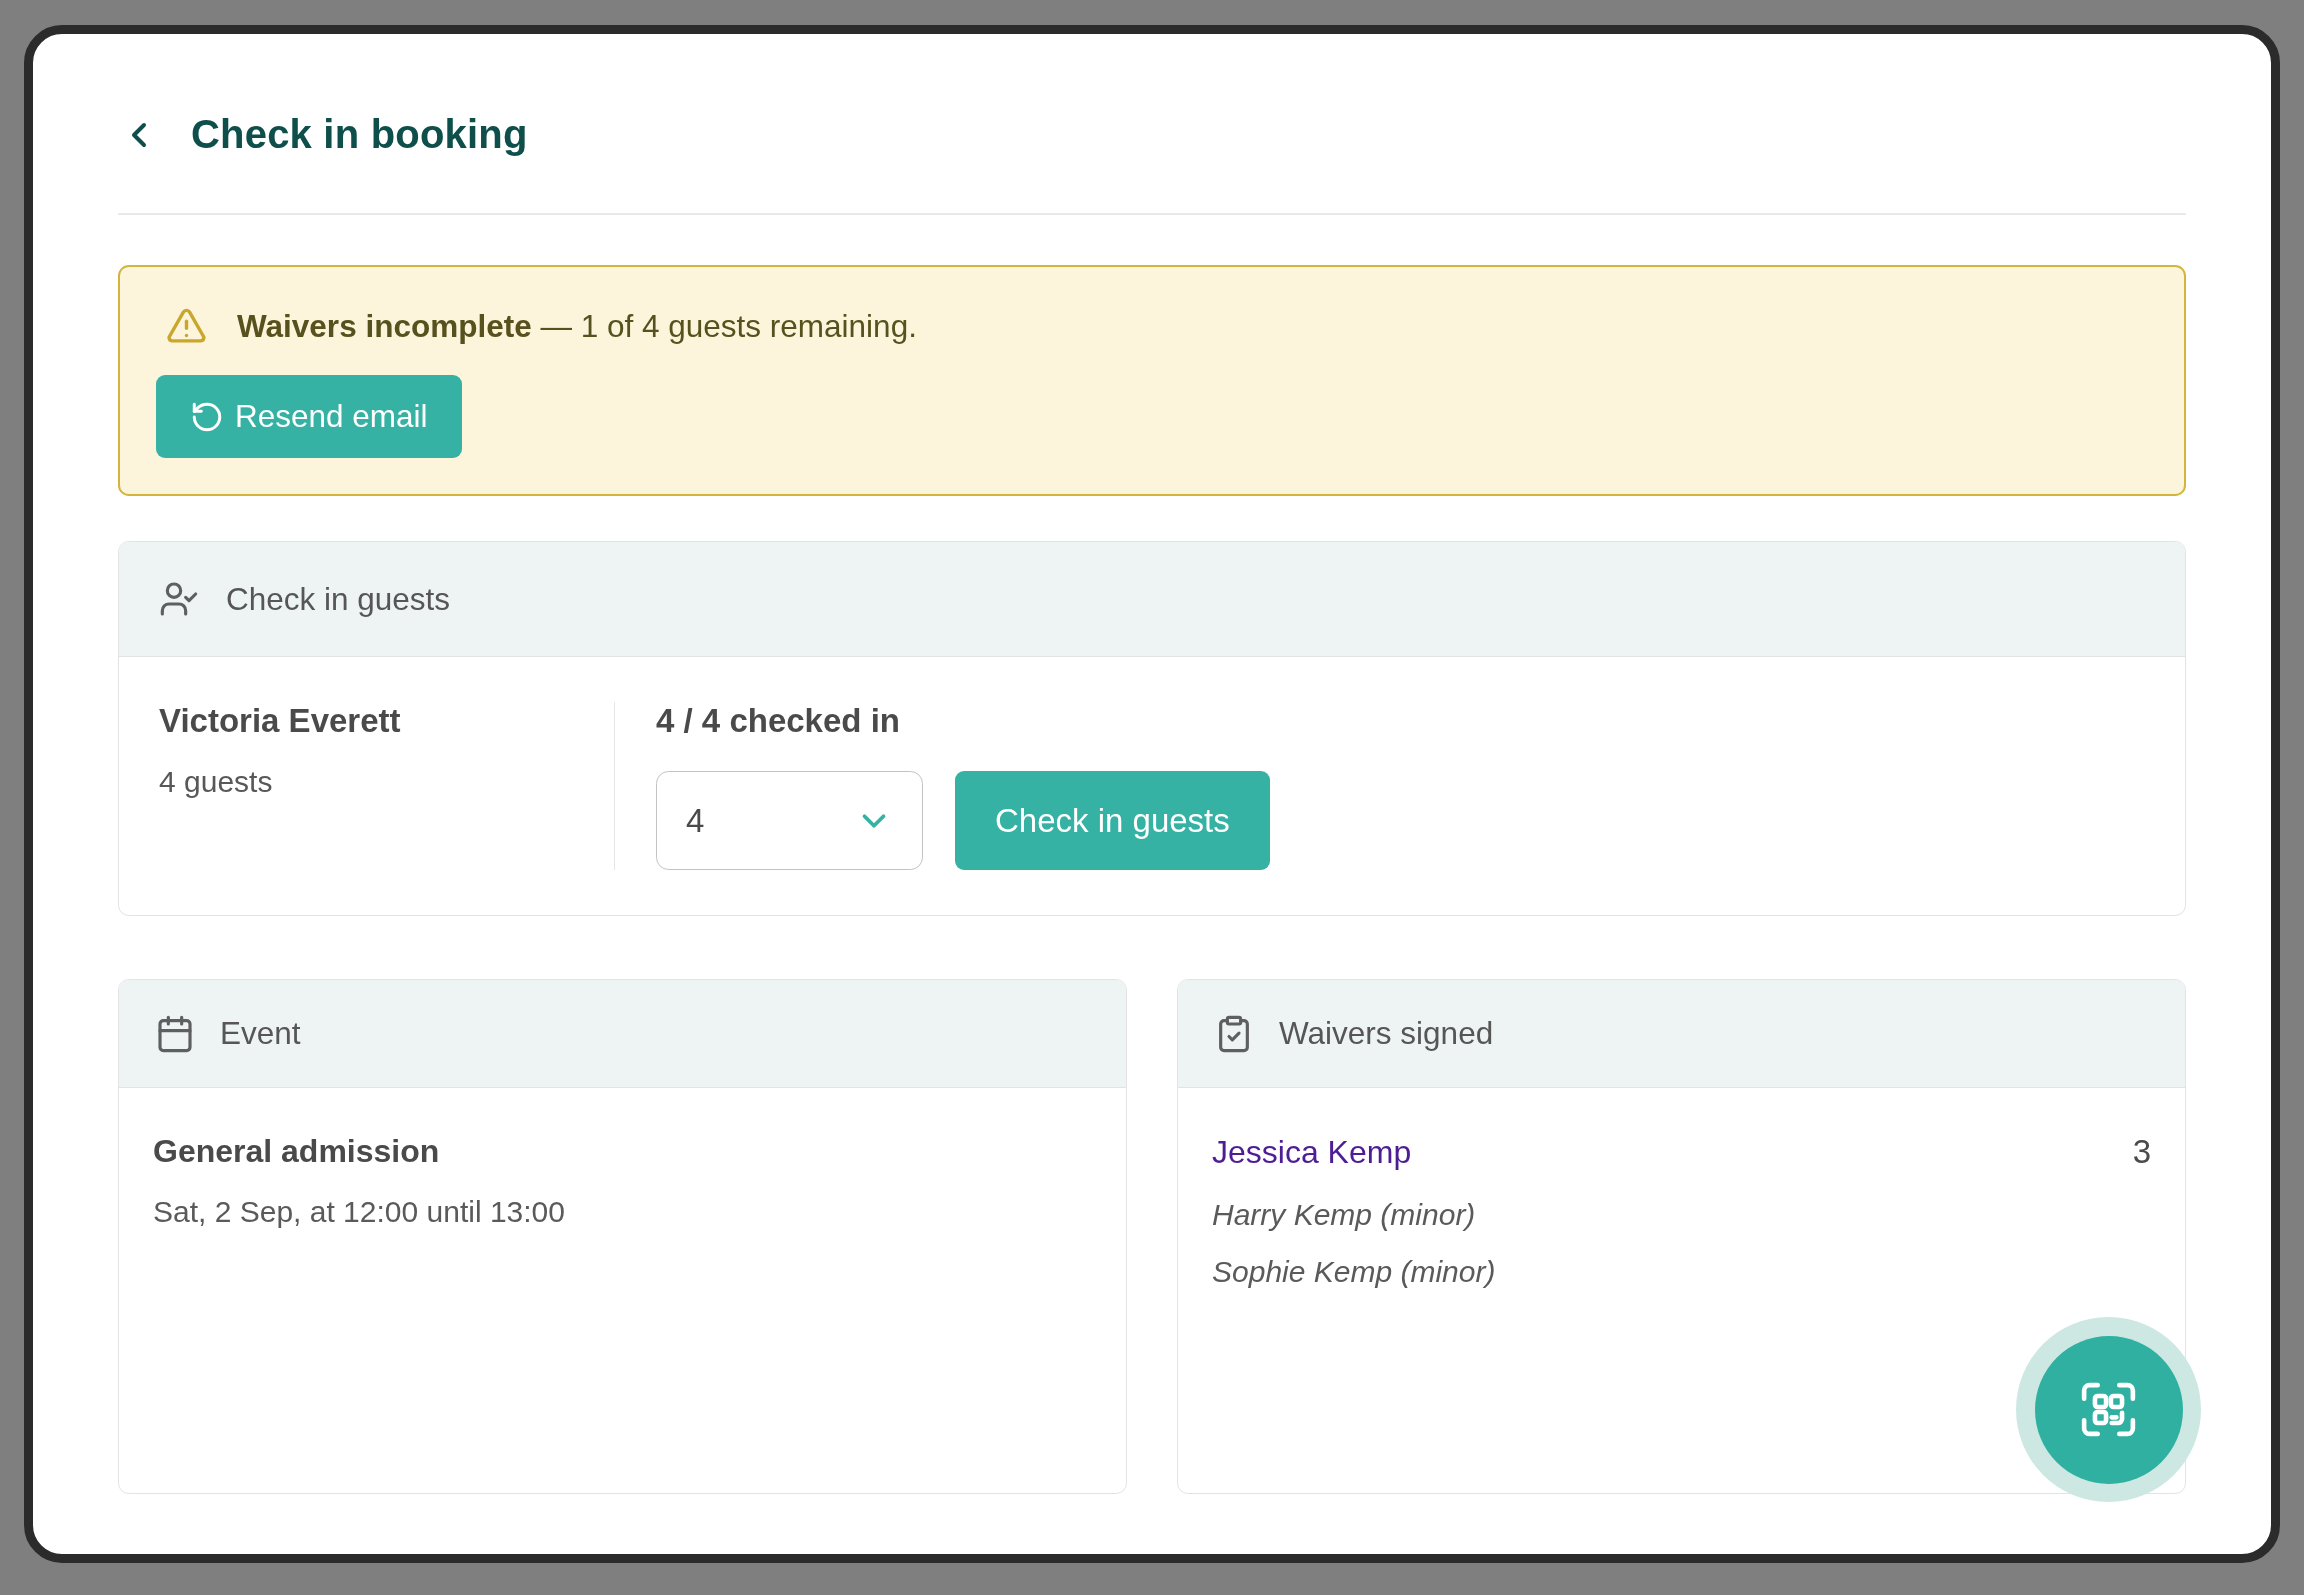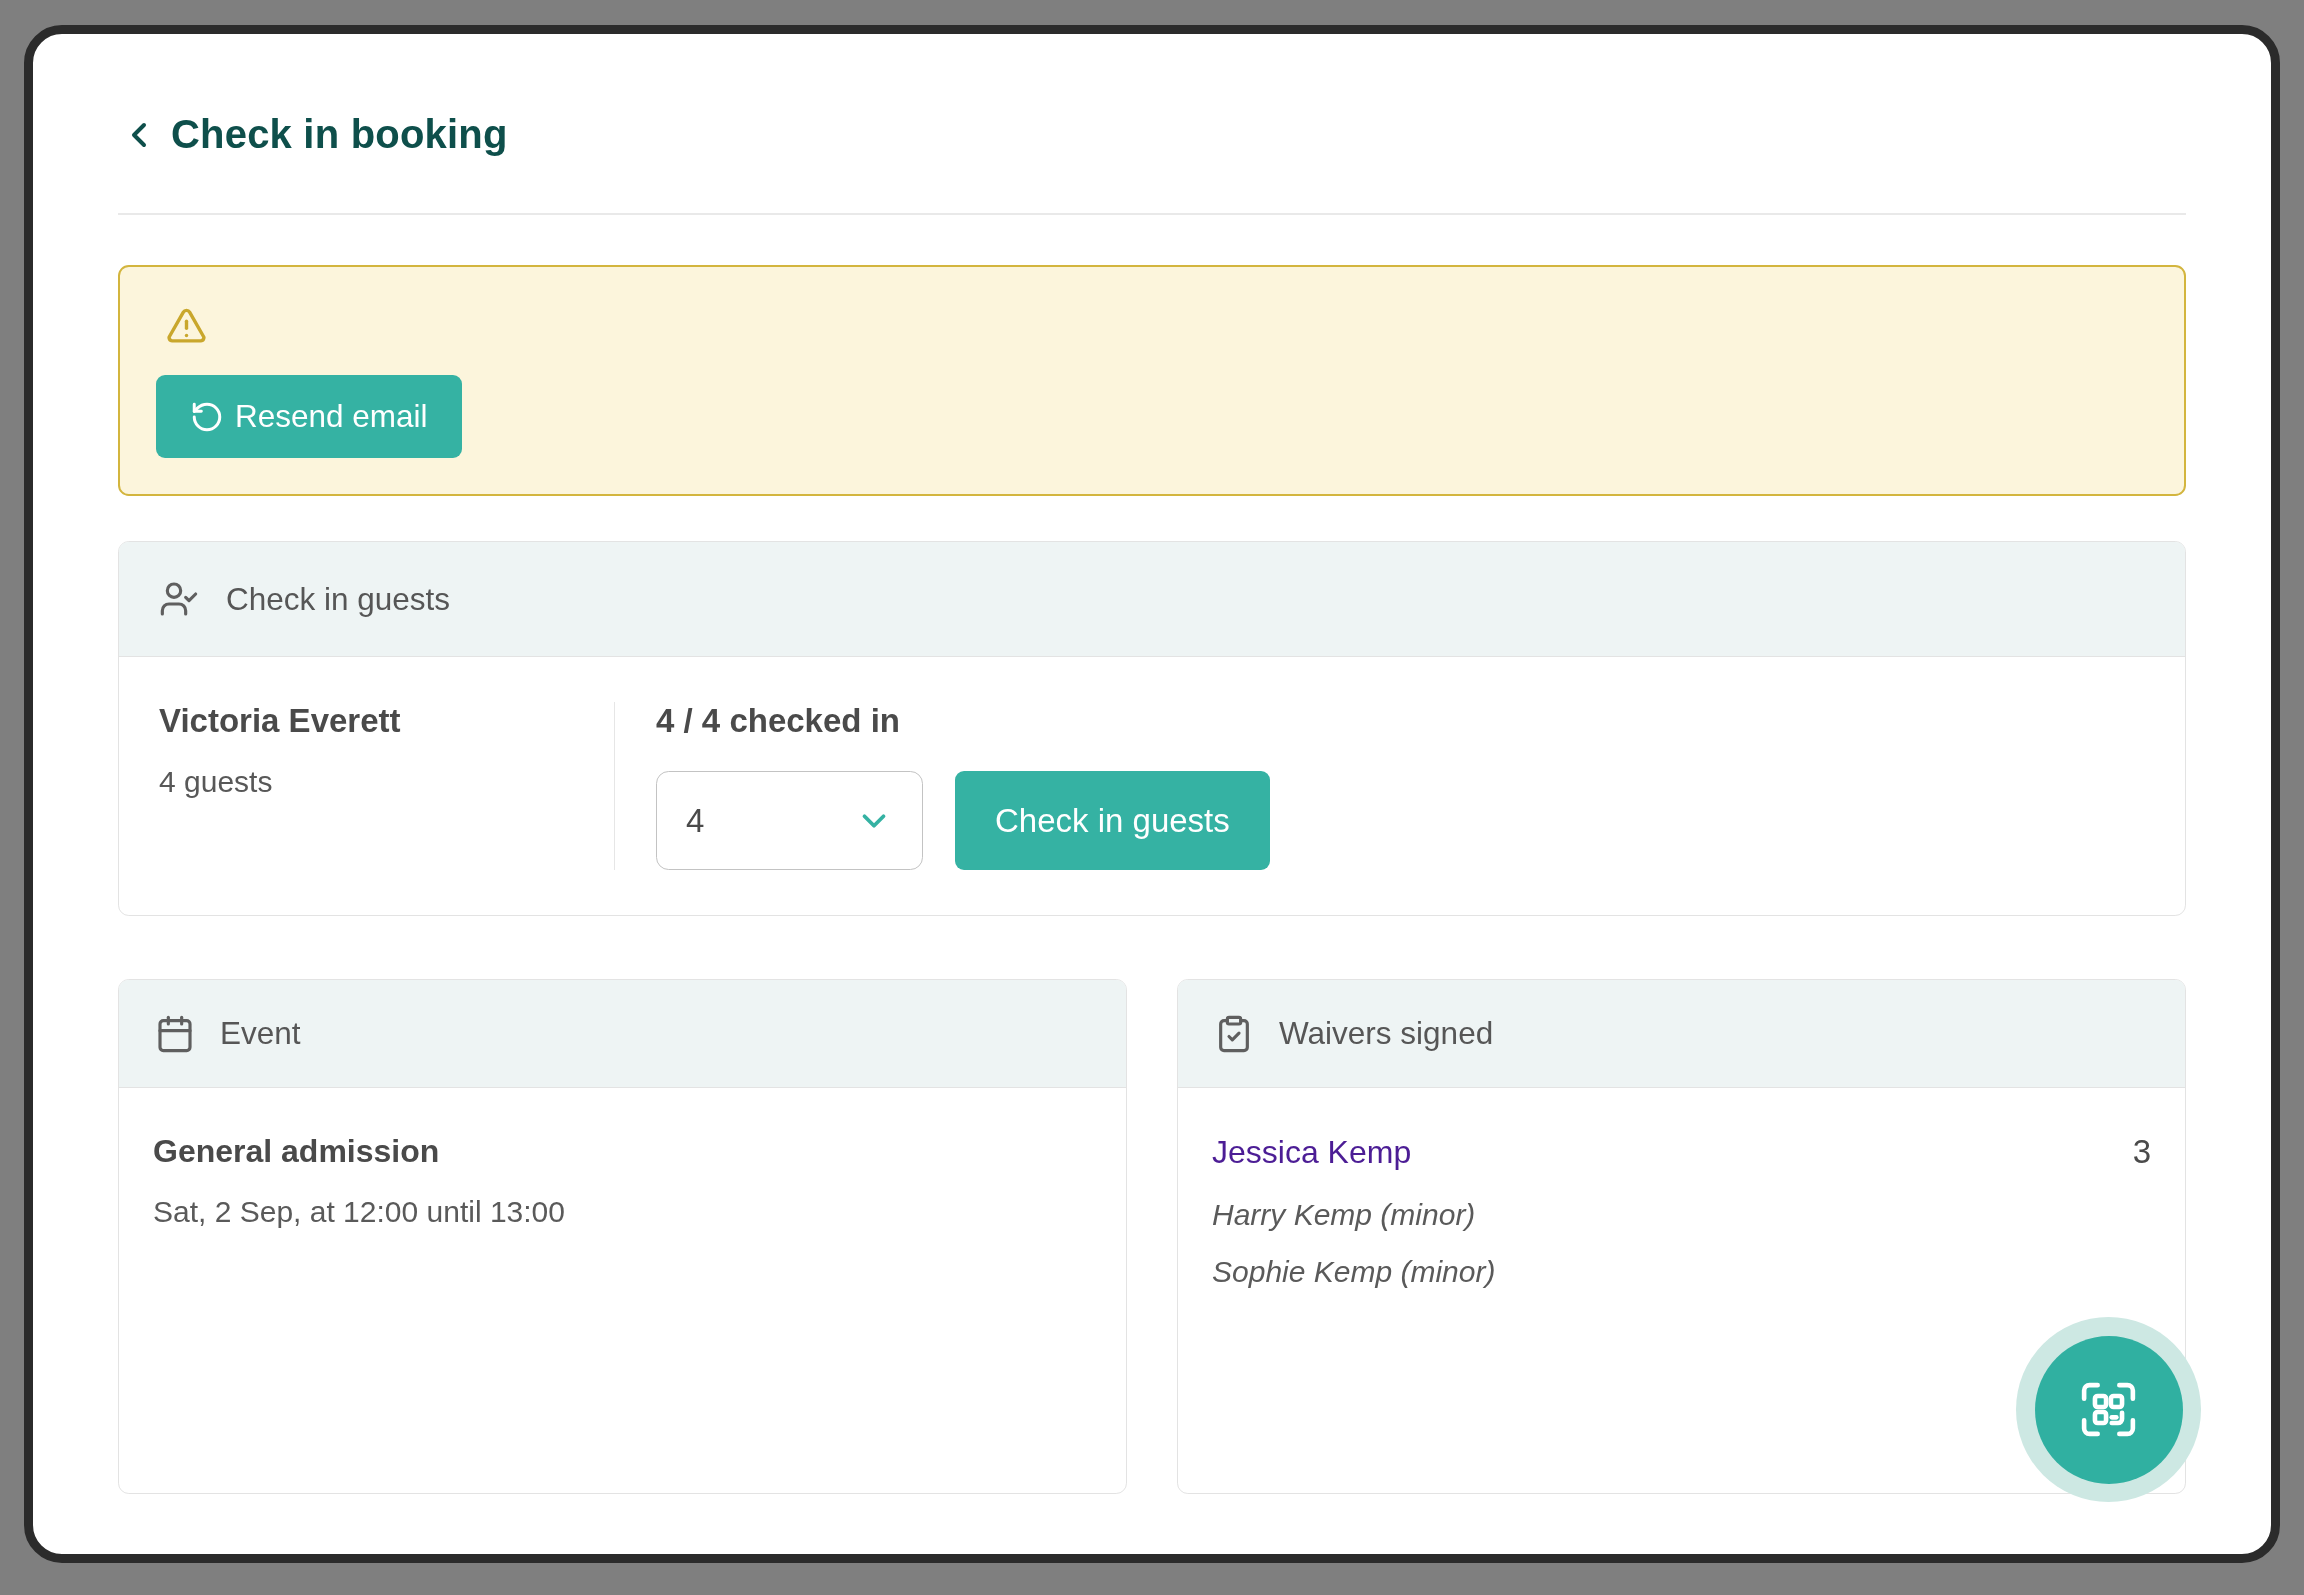--- a/index.html
+++ b/index.html
@@ -15,21 +15,21 @@
     left: 24px; top: 25px;
     width: 2256px; height: 1538px;
     background: #ffffff;
     border: 9px solid #2b2b2b;
     border-radius: 38px;
     padding: 78px 85px 0 85px;
     overflow: visible;
   }
   
   .title-row {
-    display: flex; align-items: center; gap: 12px;
+    display: flex; align-items: center; gap: 32px;
     color: #0e4f4b;
   }
   .title-row .back { width: 41px; height: 41px; display: flex; align-items: center; justify-content: center; cursor: pointer; }
   .title-row h1 { font-size: 40px; font-weight: 700; letter-spacing: 0.2px; }
   .top-divider { margin-top: 56px; border-top: 2.7px solid #e9e9e9; }
   
   .warning {
     margin-top: 50px;
     background: #fcf5dc;
     border: 2.7px solid #d3b53e;
@@ -147,20 +147,24 @@
 
   <div class="warning">
     <div class="warning-row">
       <span>
         <svg width="43" height="43" viewBox="0 0 24 24" fill="none" stroke="#c9a72c" stroke-width="1.9" stroke-linecap="round" stroke-linejoin="round">
             <path d="m21.73 18-8-14a2 2 0 0 0-3.48 0l-8 14A2 2 0 0 0 4 20h16a2 2 0 0 0 1.73-2Z"></path>
             <path d="M12 9v4"></path>
             <path d="M12 17h.01"></path>
           </svg>
       </span>
+      <div class="warning-text">
+        <b>Waivers incomplete</b>
+        <span>— 1 of 4 guests remaining.</span>
+      </div>
     </div>
     <button class="btn resend-btn">
       <span>
         <svg width="34" height="34" viewBox="0 0 24 24" fill="none" stroke="#ffffff" stroke-width="2.1" stroke-linecap="round" stroke-linejoin="round">
             <path d="M3 12a9 9 0 1 0 9-9 9.75 9.75 0 0 0-6.74 2.74L3 8"></path>
             <path d="M3 3v5h5"></path>
           </svg>
       </span>
       <span>Resend email</span>
     </button>

